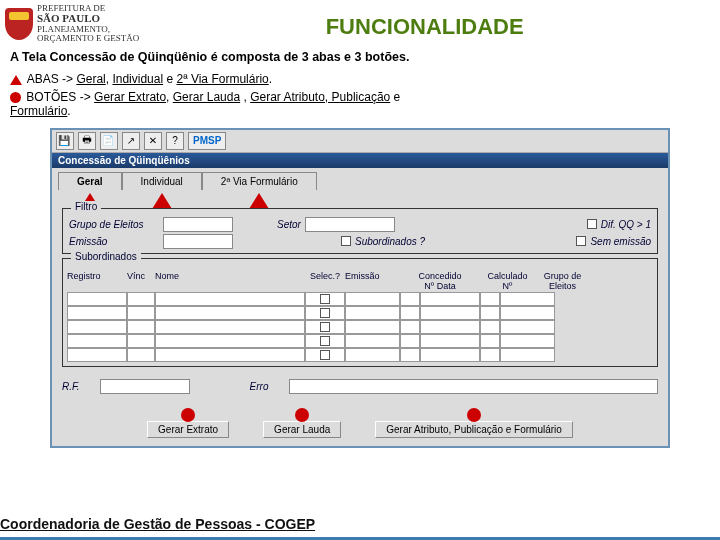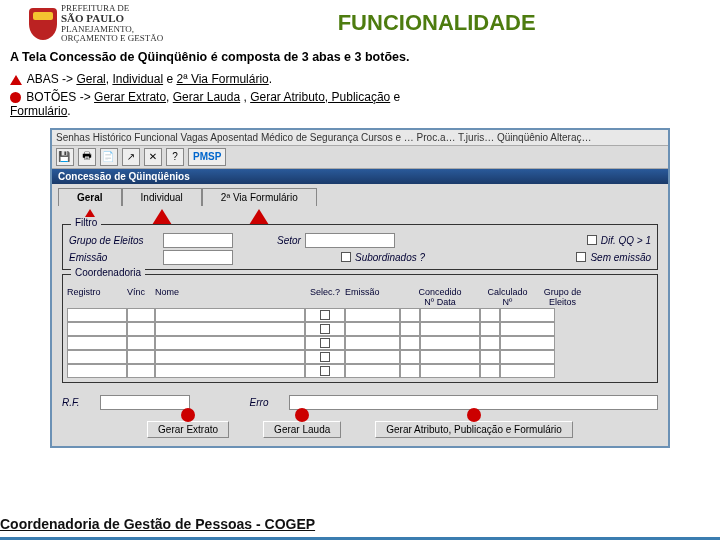--- a/index.html
+++ b/index.html
@@ -1,18 +1,18 @@
 <!DOCTYPE html>
 <html><head>
 <meta charset="utf-8">
 <style>
   * { box-sizing: border-box; margin: 0; padding: 0; }
   body { width: 720px; height: 540px; font-family: Arial, sans-serif; background: #fff; position: relative; }
   .slide-border { position: absolute; bottom: 0; left: 0; right: 0; height: 3px; background: #3b7db0; }
-  .header { display: flex; align-items: flex-start; padding: 4px 10px 0 17px; margin-left: 12px; }
+  .header { display: flex; align-items: center; padding: 4px 10px 0 5px; }
   .logo { display: flex; align-items: center; gap: 4px; }
   .shield { width: 28px; height: 32px; background: #b22; border-radius: 4px 4px 50% 50%; position: relative; }
   .shield::before { content:""; position:absolute; top:4px; left:4px; right:4px; height:8px; background:#f4c430; border-radius:2px;}
   .logo-text { font-family: Georgia, serif; font-size: 9px; line-height: 1.05; color: #333; }
   .logo-text .bold { font-weight: bold; font-size: 11px; }
   .title { flex: 1; text-align: center; font-family: Verdana, sans-serif; font-weight: bold; font-size: 22px; color: #4d7c0f; padding-top: 6px; }
   .content { padding: 6px 10px 2px 10px; font-size: 12.5px; font-family: Verdana, sans-serif; }
   .intro { font-weight: bold; margin-bottom: 8px; }
   .bullet-row { margin: 4px 0; font-size: 12px; }
   .tri { display:inline-block; width:0; height:0; border-left:6px solid transparent; border-right:6px solid transparent; border-bottom:10px solid #c00; vertical-align: middle; margin-right: 2px;}
@@ -79,21 +79,20 @@
     <span>BOTÕES -&gt;</span>
     <span class="ul">Gerar Extrato</span><span>, </span>
     <span class="ul">Gerar Lauda</span><span> , </span>
     <span class="ul">Gerar Atributo, Publicação</span>
     <span> </span><span>e</span><br>
     <span class="ul">Formulário</span><span>.</span>
   </div>
 </div>
 
 <div class="app">
-  <div class="menubar">Senhas   Histórico Funcional   Vagas   Aposentad   Médico de Segurança   Cursos e …   Proc.a…   T.juris…   Qüinqüênio   Alteraç…</div>
   <div class="toolbar">
     <div class="tbtn">💾</div>
     <div class="tbtn">🖶</div>
     <div class="tbtn">📄</div>
     <div class="tbtn">↗</div>
     <div class="tbtn">✕</div>
     <div class="tbtn">?</div>
     <div class="tbtn" style="width:auto;padding:0 4px;color:#06c;font-weight:bold;">PMSP</div>
   </div>
   <div class="winbar">Concessão de Qüinqüênios</div>
@@ -120,21 +119,21 @@
       <span style="margin-left:100px"></span>
       <span class="chk"></span>
       <span class="lbl">Subordinados ?</span>
       <span style="flex:1"></span>
       <span class="chk"></span>
       <span class="lbl">Sem emissão</span>
     </div>
   </div>
 
   <div class="sel-box">
-    <div class="legend">Coordenadoria</div>
+    <div class="legend">Subordinados</div>
     <div class="headers">
       <div style="width:60px">Registro</div>
       <div style="width:28px">Vínc</div>
       <div style="width:150px">Nome</div>
       <div style="width:40px;text-align:center">Selec.?</div>
       <div style="width:55px">Emissão</div>
       <div style="width:80px;text-align:center">
         <div>Concedido</div>
         <div>Nº     Data</div>
       </div>

